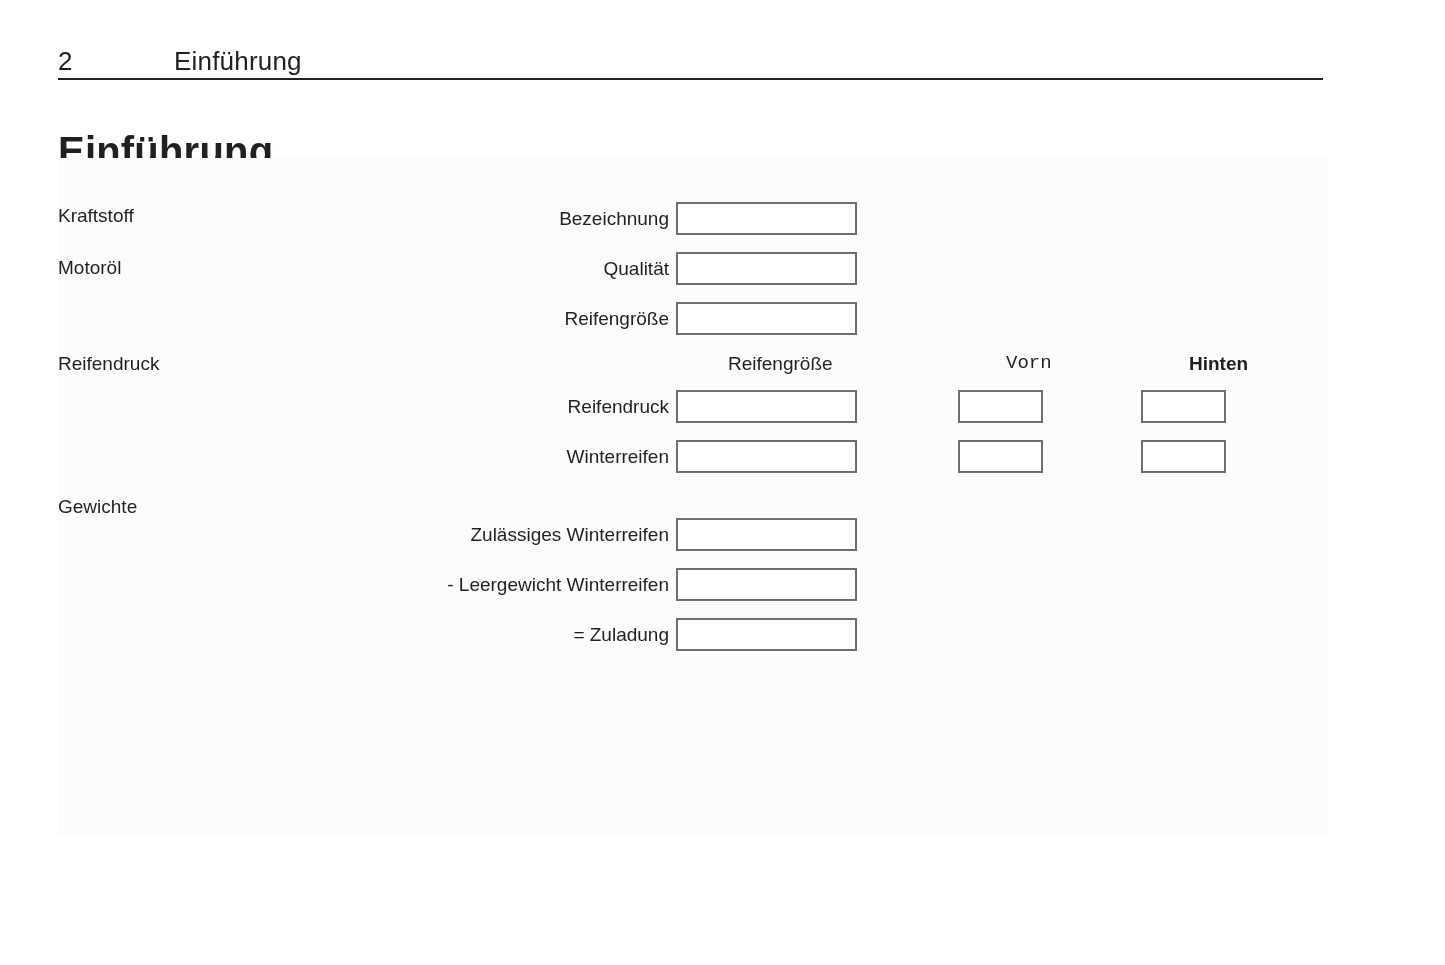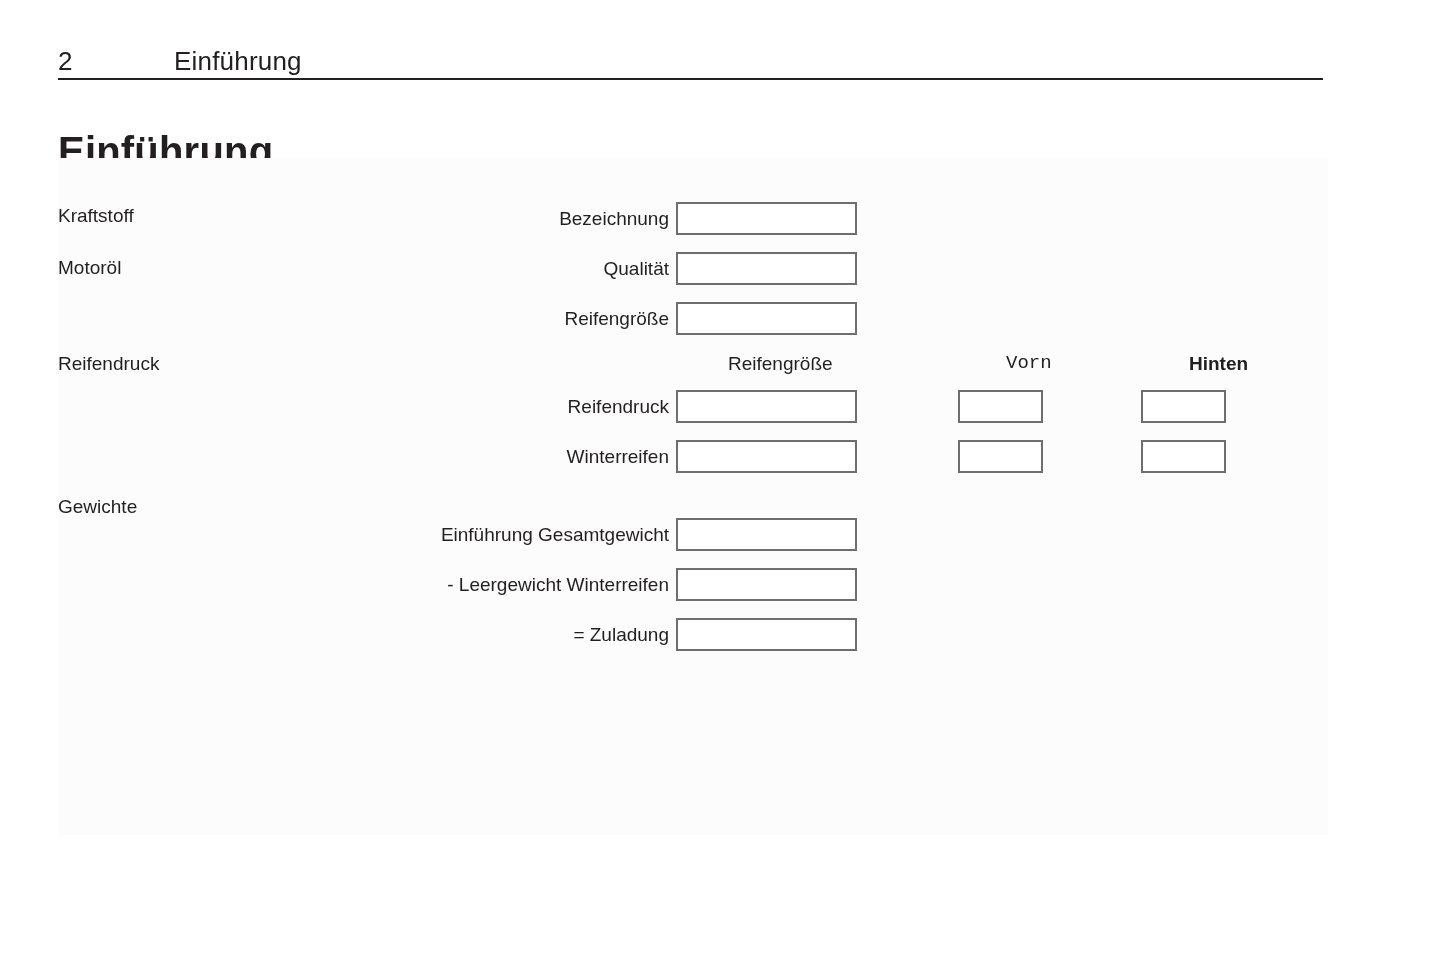--- a/index.html
+++ b/index.html
@@ -198,21 +198,21 @@
     <div class="field-box box-wide"></div>
   </div>
   <div class="field-row col-front row-winter">
     <div class="field-box box-small"></div>
   </div>
   <div class="field-row col-rear row-winter">
     <div class="field-box box-small"></div>
   </div>
 
   <div class="field-row col-main row-gesamt">
-    <span class="field-label">Einführung Gesamtgewicht</span>
+    <span class="field-label">Zulässiges Winterreifen</span>
     <div class="field-box box-wide"></div>
   </div>
 
   <div class="field-row col-main row-leer">
     <span class="field-label">- Leergewicht Winterreifen</span>
     <div class="field-box box-wide"></div>
   </div>
 
   <div class="field-row col-main row-zuladung">
     <span class="field-label">= Zuladung</span>

